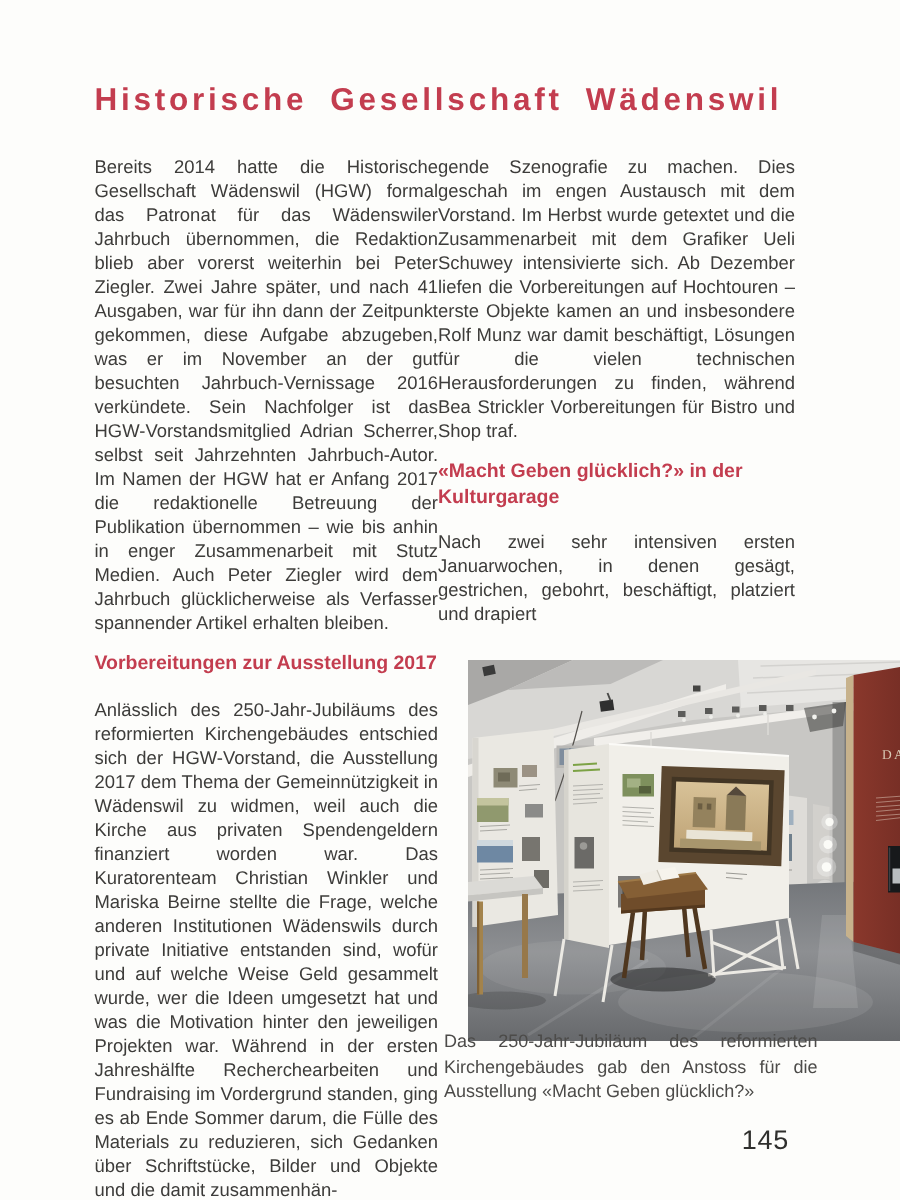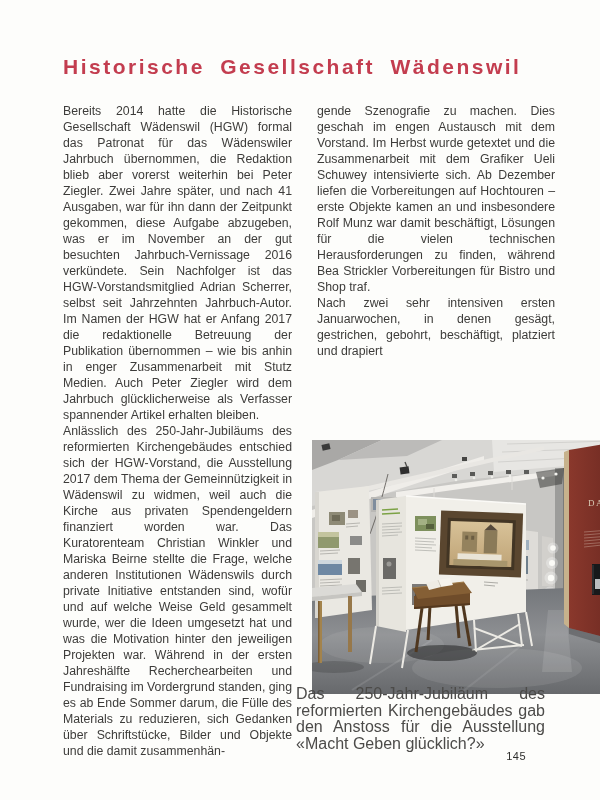--- a/index.html
+++ b/index.html
@@ -24,21 +24,21 @@
     word-spacing:7px;
     color:#c33d4f;
     white-space:nowrap;
   }
   .columns{
     position:absolute;
     left:63px;top:99px;
     width:483px;
     display:grid;
     grid-template-columns:229px 238px;
-    column-gap:25px;
+    column-gap:0;
   }
   .col{padding-top:4px;}
   .col p{
     margin:0;
     text-align:justify;
     font-size:12.3px;
     line-height:16px;
     color:#3d3c3a;
   }
   .col h3{
@@ -54,46 +54,48 @@
     width:304px;height:254px;
     margin:16px;
     overflow:hidden;
   }
   .photo svg{display:block;}
   .caption{
     position:absolute;
     left:296px;top:686px;
     width:249px;
     text-align:justify;
-    font-size:16px;
+    font-size:12px;
     line-height:16.5px;
     color:#4c4b49;
   }
   .page-number{
     position:absolute;
     top:750px;right:74px;
-    font-size:11px;
+    font-size:18px;
     color:#2f2f2d;
     letter-spacing:0.5px;
   }
 </style>
 </head>
 <body>
 
 <div class="page">
 
   <h1 class="page-title">Historische Gesellschaft Wädenswil</h1>
 
   <div class="columns">
     <div class="col">
       <p>Bereits 2014 hatte die Historische Gesellschaft Wädenswil (HGW) formal das Patronat für das Wädenswiler Jahrbuch übernommen, die Redaktion blieb aber vorerst weiterhin bei Peter Ziegler. Zwei Jahre später, und nach 41 Ausgaben, war für ihn dann der Zeitpunkt gekommen, diese Aufgabe abzugeben, was er im November an der gut besuchten Jahrbuch-Vernissage 2016 verkündete. Sein Nachfolger ist das HGW-Vorstandsmitglied Adrian Scherrer, selbst seit Jahrzehnten Jahrbuch-Autor. Im Namen der HGW hat er Anfang 2017 die redaktionelle Betreuung der Publikation übernommen – wie bis anhin in enger Zusammenarbeit mit Stutz Medien. Auch Peter Ziegler wird dem Jahrbuch glücklicherweise als Verfasser spannender Artikel erhalten bleiben.</p>
+      <h3>Vorbereitungen zur Ausstellung 2017</h3>
       <p>Anlässlich des 250-Jahr-Jubiläums des reformierten Kirchengebäudes entschied sich der HGW-Vorstand, die Ausstellung 2017 dem Thema der Gemeinnützigkeit in Wädenswil zu widmen, weil auch die Kirche aus privaten Spendengeldern finanziert worden war. Das Kuratorenteam Christian Winkler und Mariska Beirne stellte die Frage, welche anderen Institutionen Wädenswils durch private Initiative entstanden sind, wofür und auf welche Weise Geld gesammelt wurde, wer die Ideen umgesetzt hat und was die Motivation hinter den jeweiligen Projekten war. Während in der ersten Jahreshälfte Recherchearbeiten und Fundraising im Vordergrund standen, ging es ab Ende Sommer darum, die Fülle des Materials zu reduzieren, sich Gedanken über Schriftstücke, Bilder und Objekte und die damit zusammenhän-</p>
     </div>
     <div class="col">
       <p>gende Szenografie zu machen. Dies geschah im engen Austausch mit dem Vorstand. Im Herbst wurde getextet und die Zusammenarbeit mit dem Grafiker Ueli Schuwey intensivierte sich. Ab Dezember liefen die Vorbereitungen auf Hochtouren – erste Objekte kamen an und insbesondere Rolf Munz war damit beschäftigt, Lösungen für die vielen technischen Herausforderungen zu finden, während Bea Strickler Vorbereitungen für Bistro und Shop traf.</p>
+      <h3>«Macht Geben glücklich?» in der Kulturgarage</h3>
       <p>Nach zwei sehr intensiven ersten Januarwochen, in denen gesägt, gestrichen, gebohrt, beschäftigt, platziert und drapiert</p>
     </div>
   </div>
 
   <figure class="photo">
     <svg width="304" height="254" viewBox="0 0 304 254" xmlns="http://www.w3.org/2000/svg">
       <defs>
         <linearGradient id="floorG" x1="0" y1="0" x2="0" y2="1">
           <stop offset="0" stop-color="#73767a"></stop>
           <stop offset="0.45" stop-color="#8d8f92"></stop>

